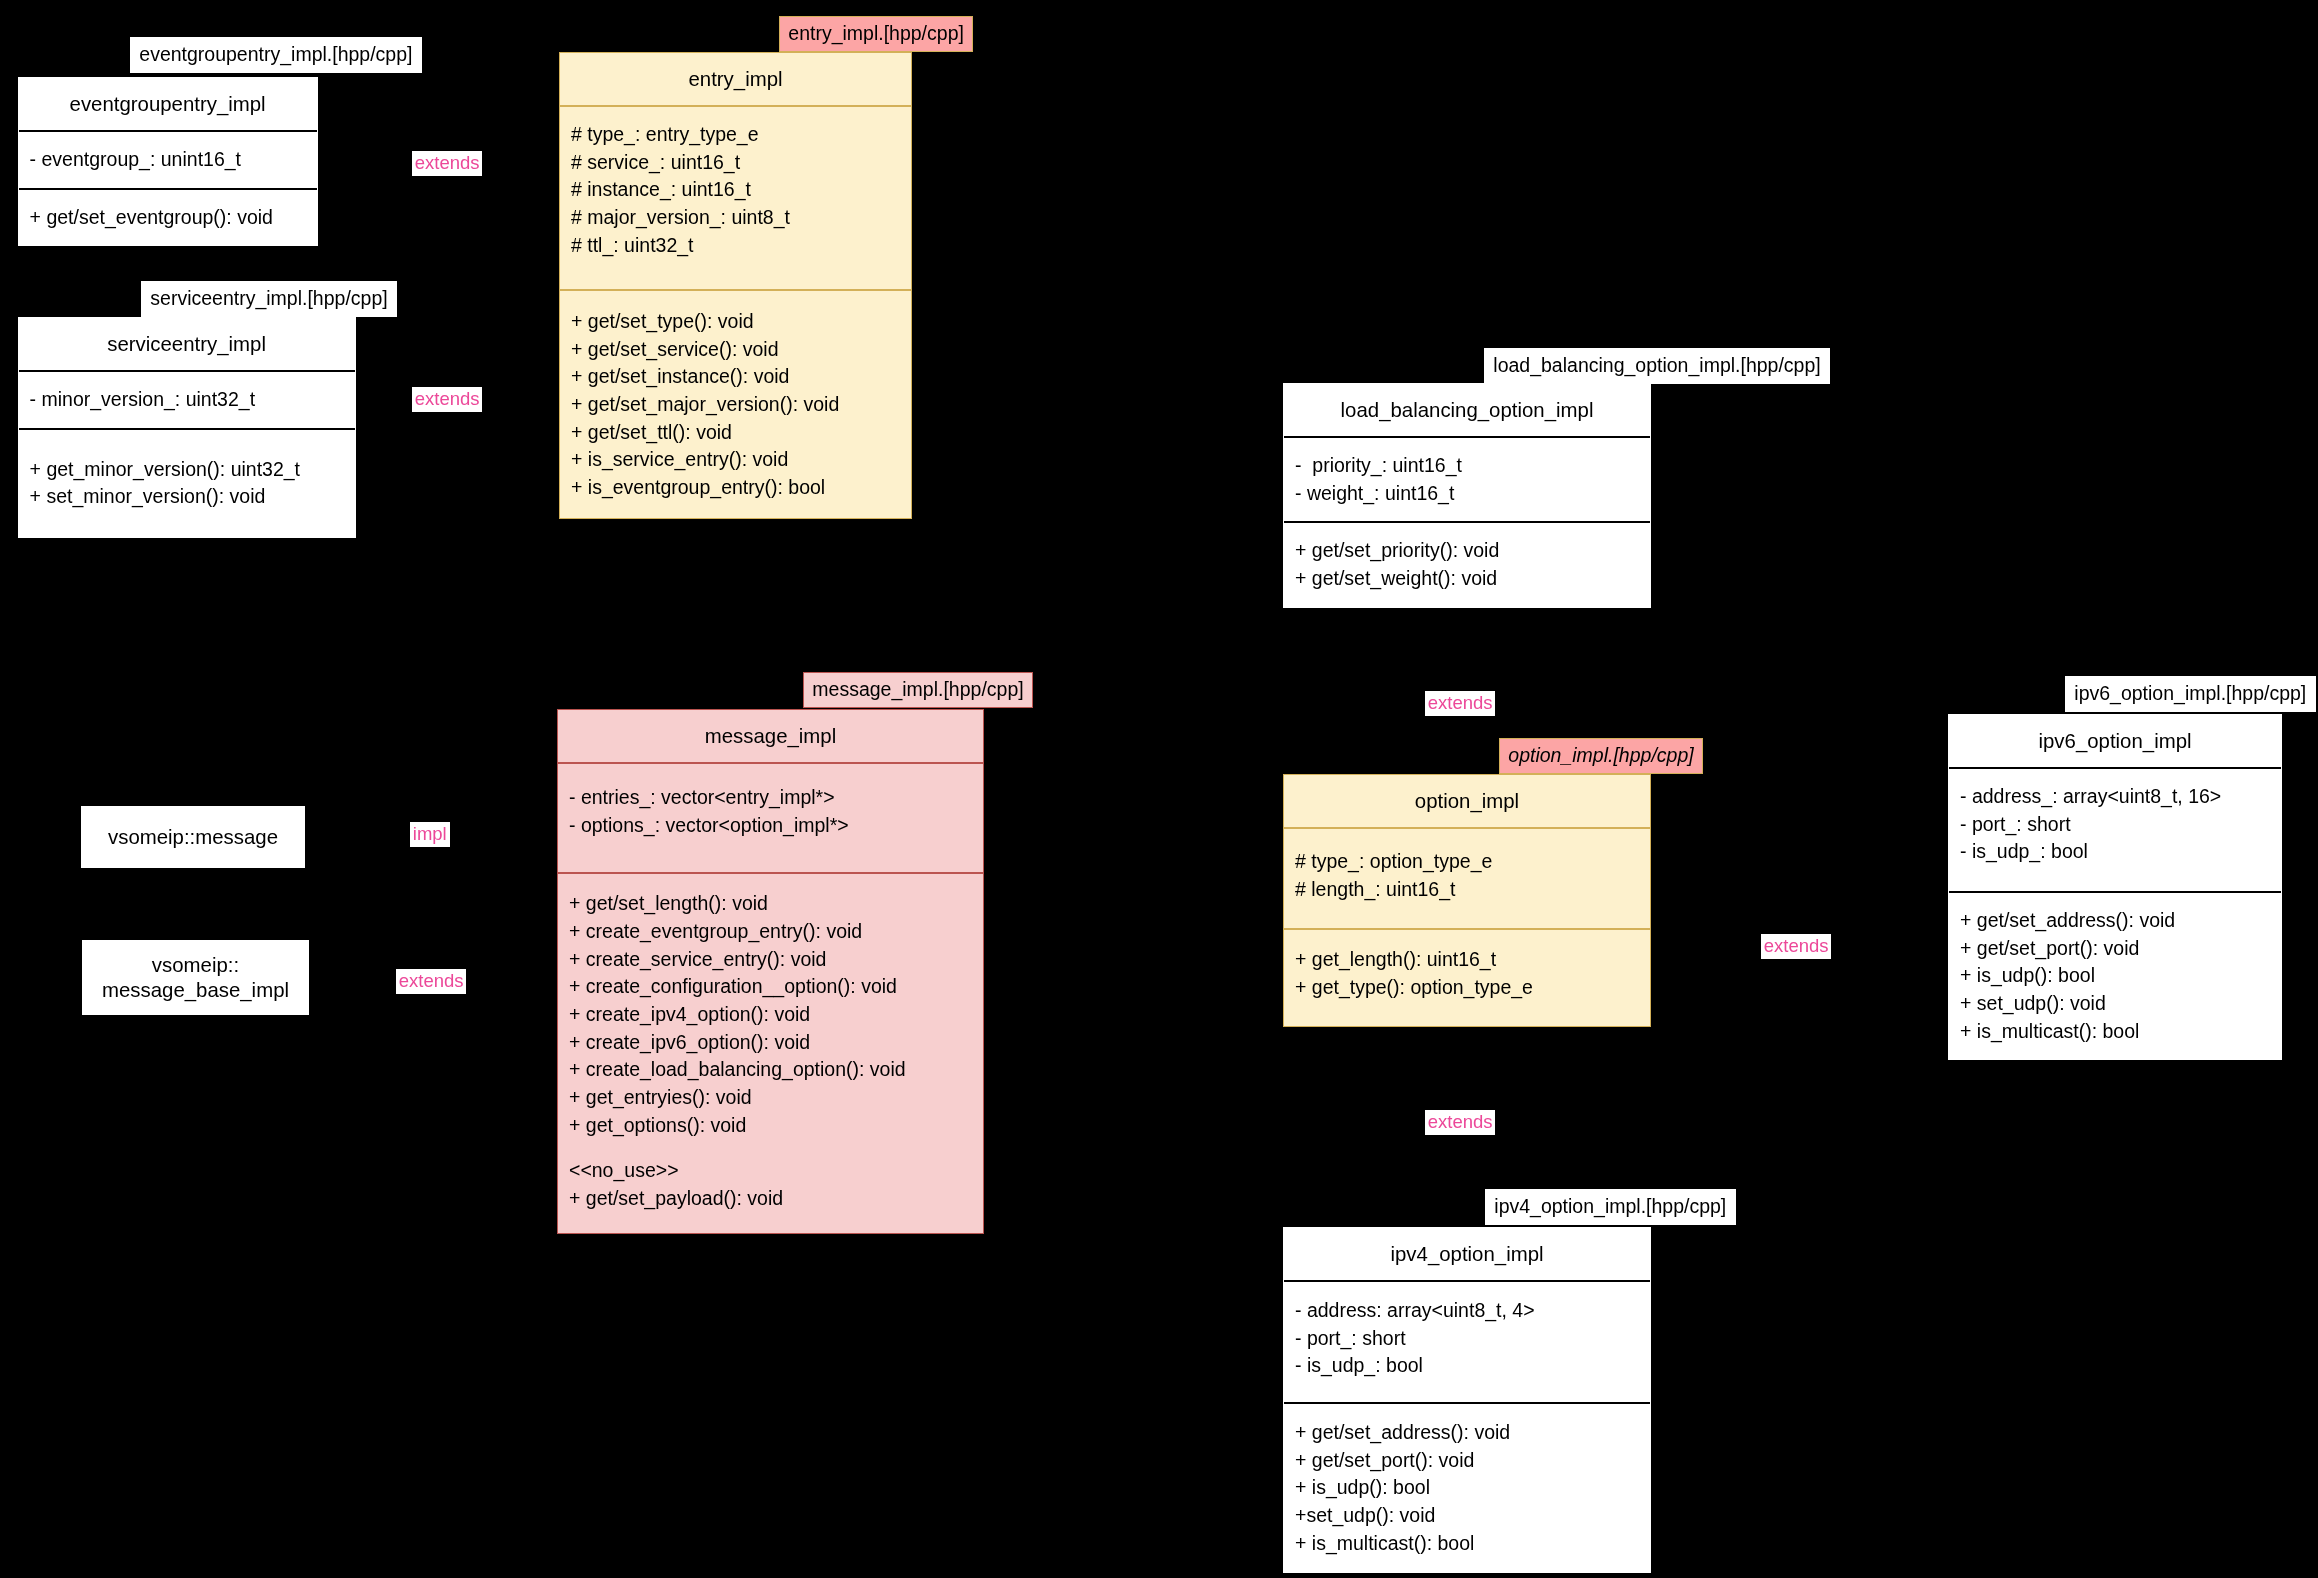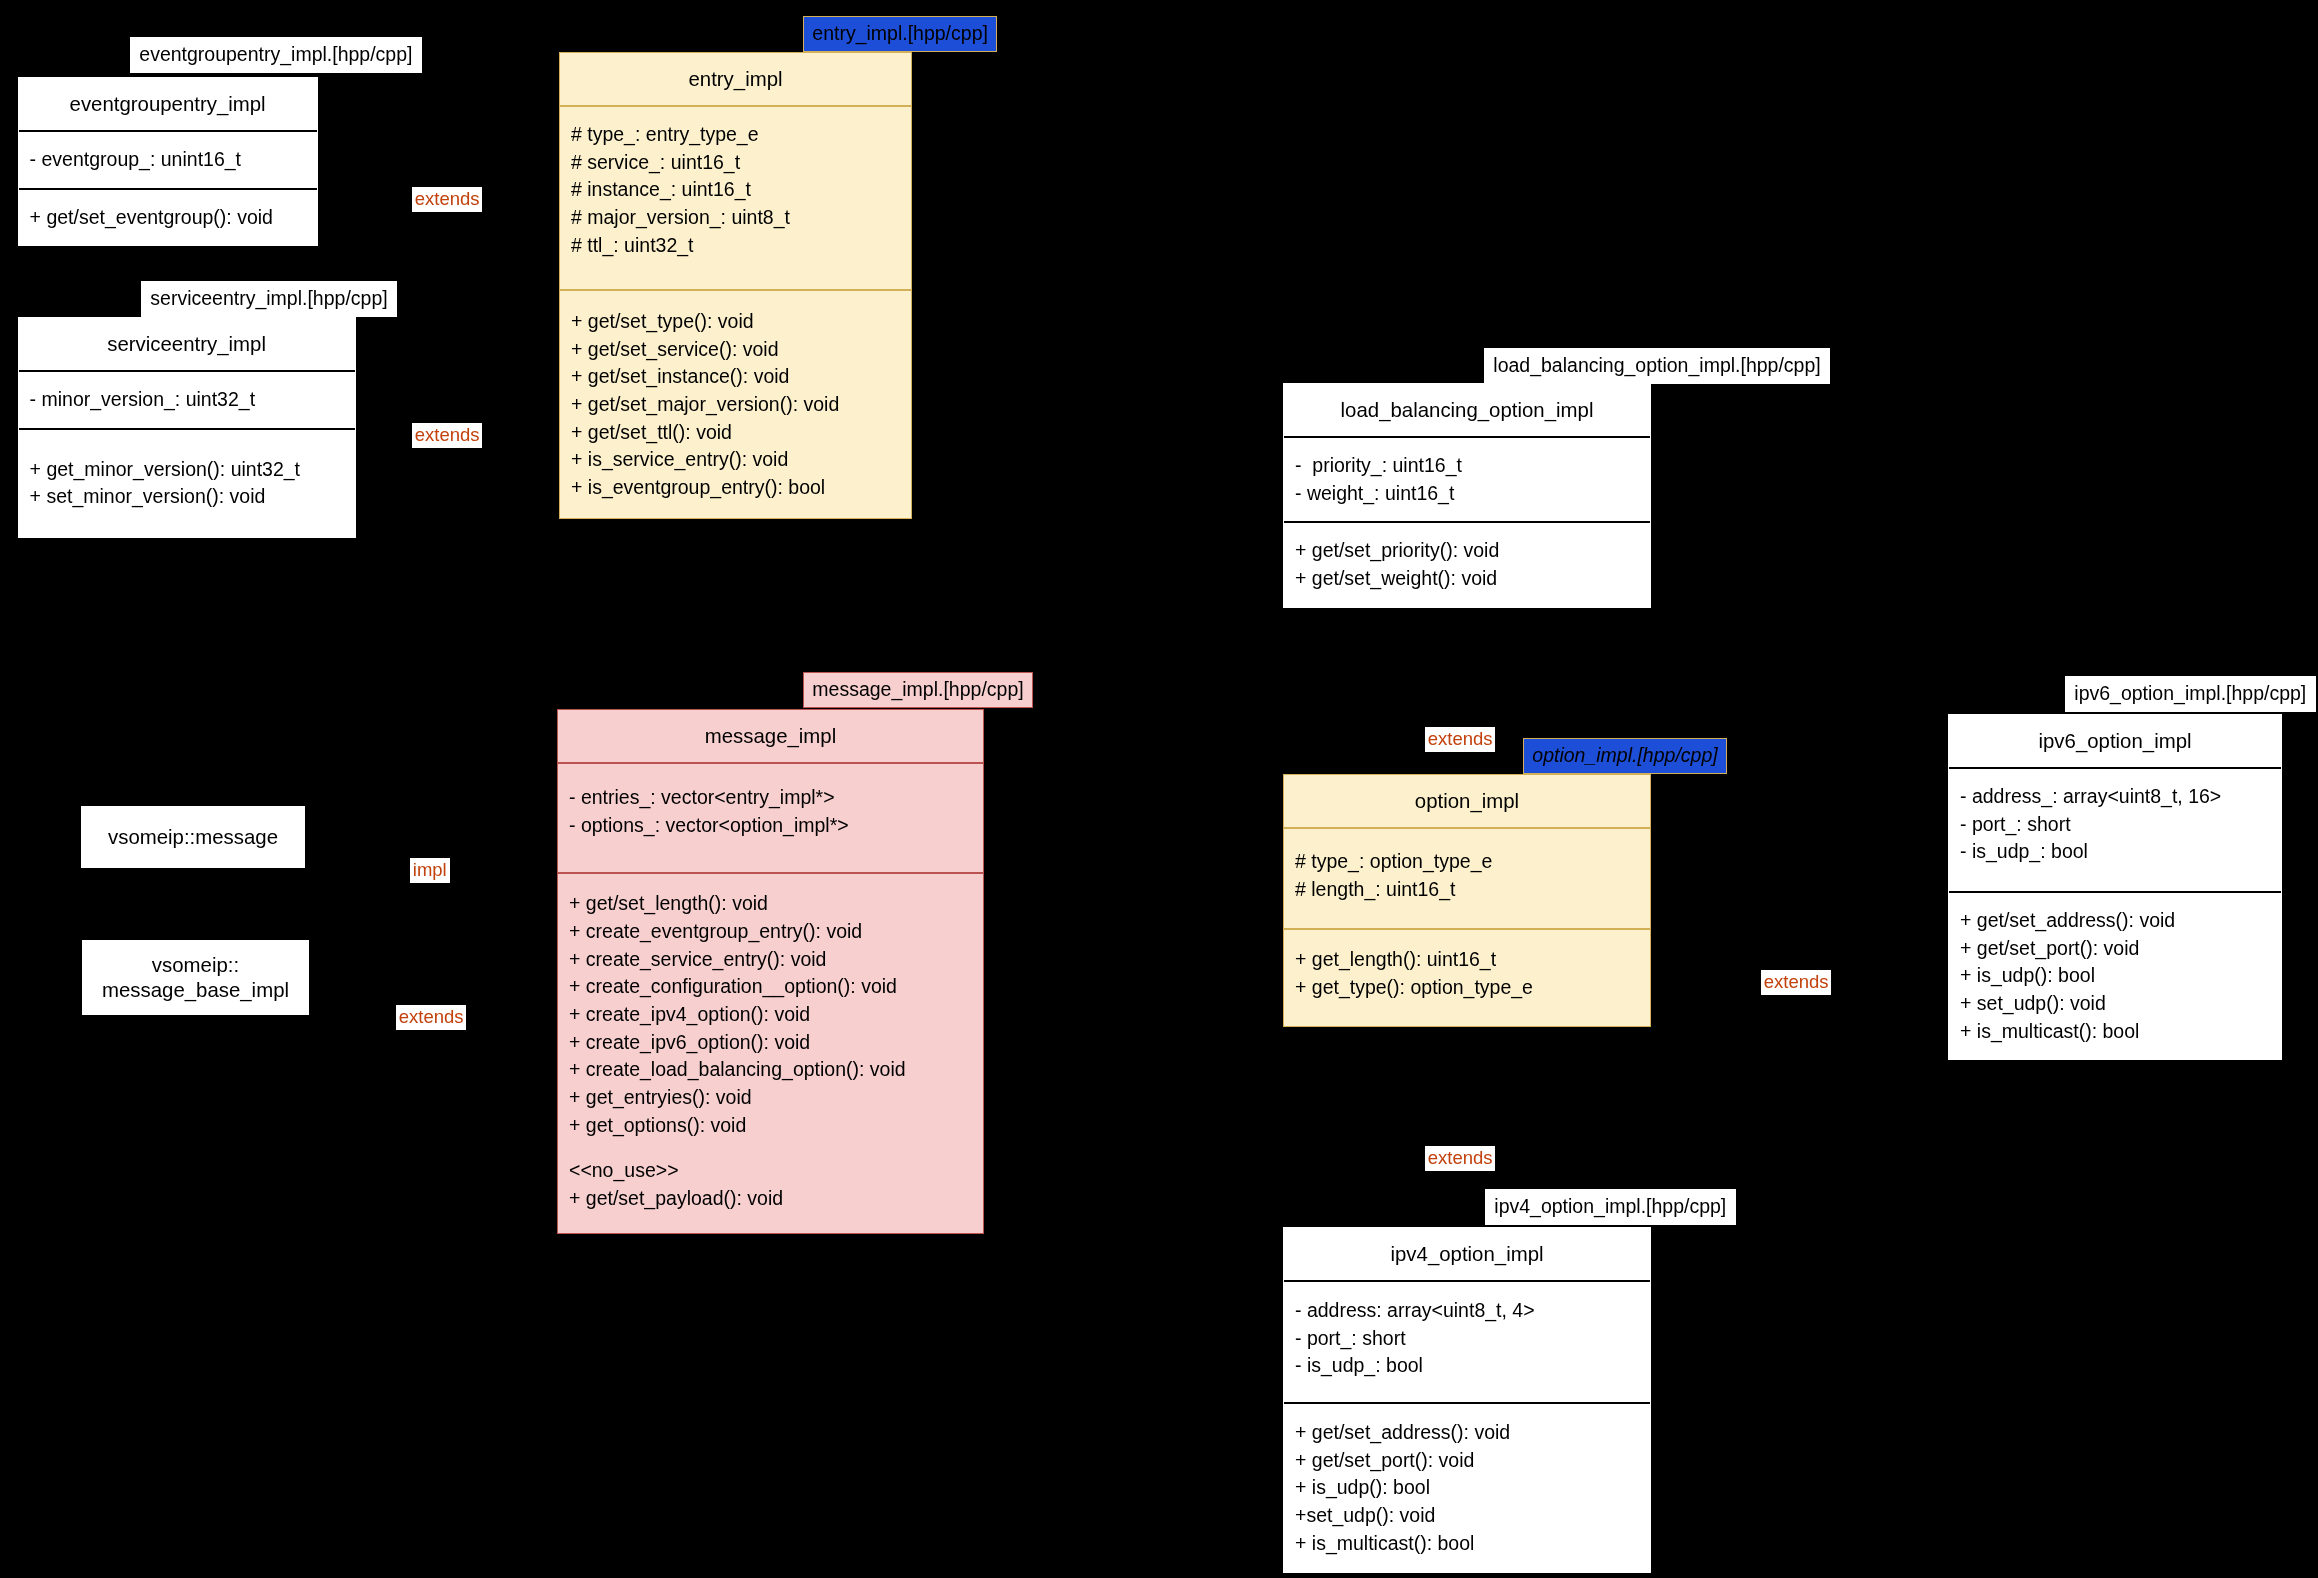--- a/index.html
+++ b/index.html
@@ -59,21 +59,21 @@
     position: absolute;
     box-sizing: border-box;
     background: #ffffff;
     color: #000000;
     border: 1.9px solid #ffffff;
     font-size: 19.5px;
     line-height: 1;
     padding: 7.4px 8.3px;
     white-space: nowrap;
   }
-  .file-tab.yellow { background:#1d4ed8; border-color:#d3b058;margin-left:24px; }
+  .file-tab.yellow { background:#fca5a5; border-color:#d3b058; }
   .file-tab.pink   { background:#f7cfcf; border-color:#bb5450; }
 
   
   .plain-box {
     position: absolute;
     box-sizing: border-box;
     background: #ffffff;
     color: #000000;
     border: 1.9px solid #ffffff;
     display: flex;
@@ -82,26 +82,25 @@
     text-align: center;
     font-size: 20.4px;
     line-height: 1.2;
     white-space: pre-line;
   }
 
   
   .edge-label {
     position: absolute;
     background: #ffffff;
-    color: #c2410c;
+    color: #ec4899;
     font-size: 18.5px;
     line-height: 1;
     padding: 3.2px 2.8px;
     white-space: nowrap;
-    margin-top: 36px;
   }
 </style>
 </head>
 <body>
 
 <div id="canvas">
 
   <div class="file-tab" style="left:130px; top:37px;">eventgroupentry_impl.[hpp/cpp]</div>
 
   <div class="uml-class white" style="left:17.6px; top:77px; width:300px;">

